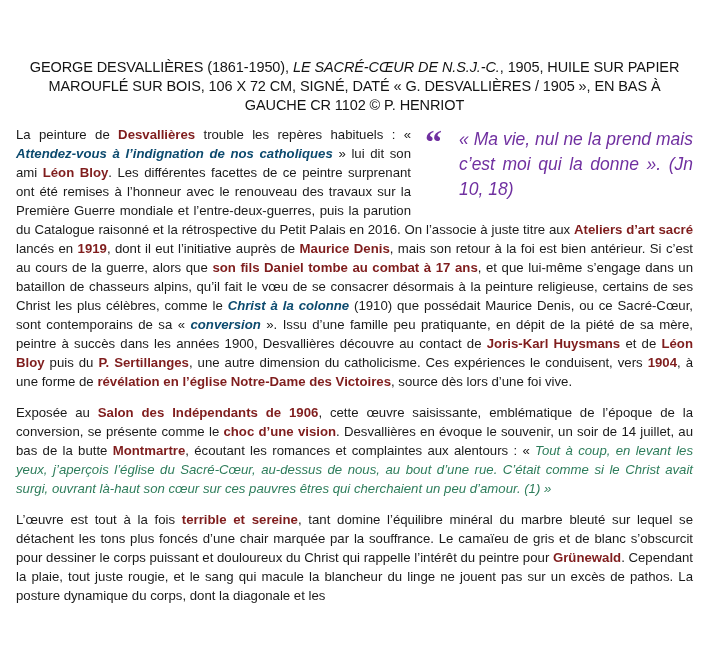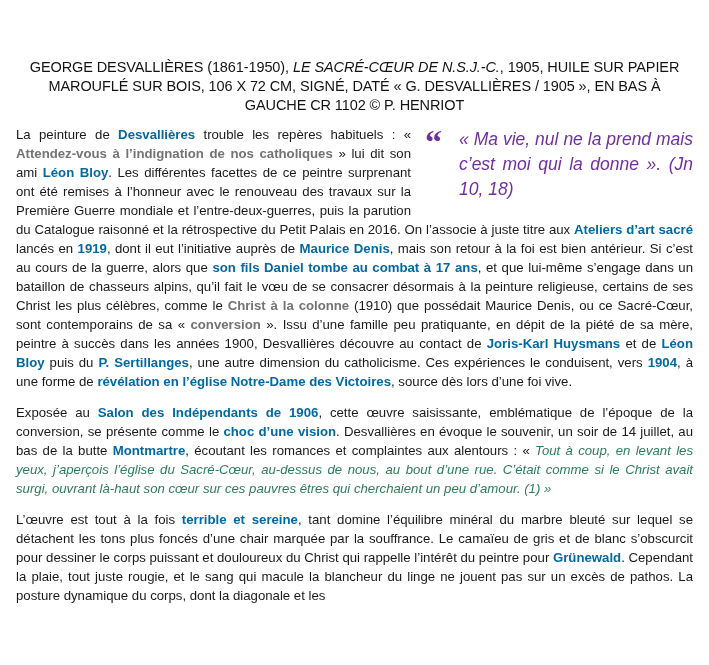--- a/index.html
+++ b/index.html
@@ -37,26 +37,27 @@
   .body-col {
     font-size: 13.2px;
     line-height: 1.44;
     text-align: justify;
     color: #1a1a1a;
   }
   p {
     margin: 0 0 12px 0;
   }
   .purple {
-    color: #0369a1;
+    color: #7f1d1d;
     font-weight: bold;
   }
   .purple-it {
-    color: #737373;
+    color: #0c4a6e;
     font-weight: bold;
+    font-style: italic;
   }
   .it {
   }
   .quote-block {
     float: right;
     width: 268px;
     margin: 2px 0 6px 14px;
     color: #7030a0;
     font-style: italic;
     font-size: 17.5px;

